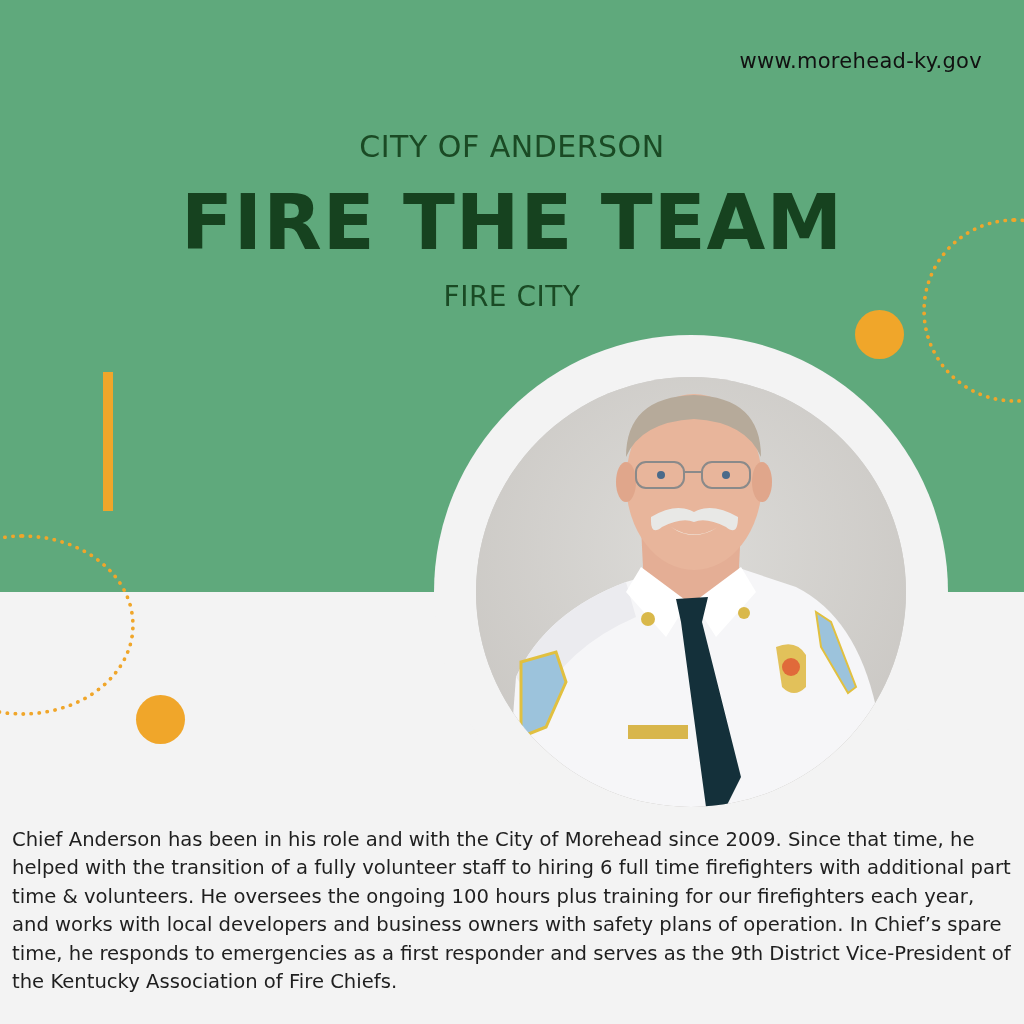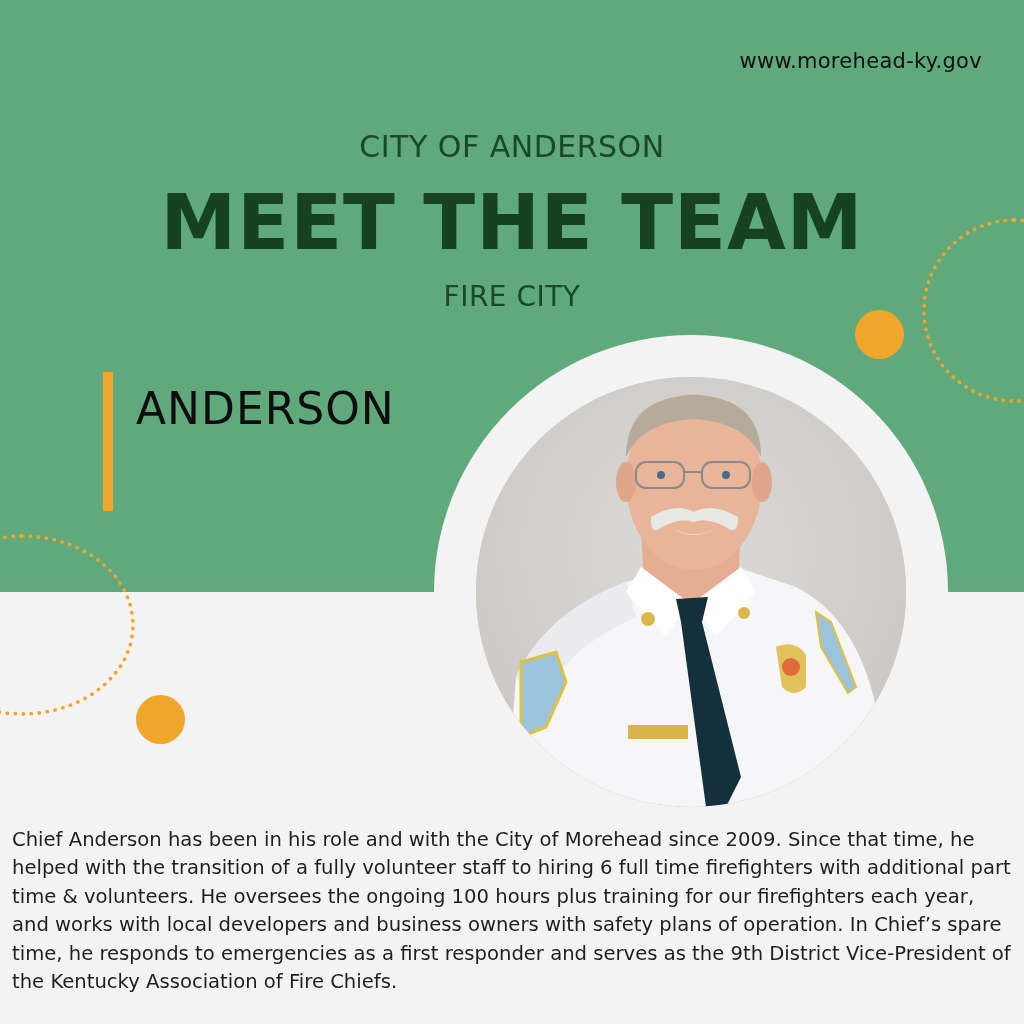--- a/index.html
+++ b/index.html
@@ -17,31 +17,30 @@
   .dotted-ring { position:absolute; border-radius:50%; border:4px dotted #f0a62a; box-sizing:border-box; }
   .bio { position:absolute; left:12px; top:826px; width:1005px; font-size:19.6px; line-height:28.4px; color:#1f1f1f; }
 </style>
 </head>
 <body>
 
 <div class="green"></div>
 
 <div class="url">www.morehead-ky.gov</div>
 <div class="kicker">CITY OF ANDERSON</div>
-<div class="headline">MEET THE TEAM</div>
+<div class="headline">FIRE THE TEAM</div>
 <div class="role">FIRE CITY</div>
 
 <div class="dotted-ring" style="left:922px; top:218px; width:185px; height:185px;"></div>
 <div class="dot-big" style="left:855px; top:310px; width:49px; height:49px;"></div>
 <div class="dotted-ring" style="left:-90px; top:534px; width:225px; height:182px;"></div>
 <div class="dot-big" style="left:136px; top:695px; width:49px; height:49px;"></div>
 
 <div class="name-bar"></div>
 <div class="name">
-  <div>ANDERSON</div>
 </div>
 
 <div class="ring"></div>
 <div class="photo" aria-label="Portrait of Fire Chief Jeff Anderson in white uniform shirt with dark tie and badge">
   <svg width="430" height="430" viewBox="0 0 430 430">
     <defs>
       <radialGradient id="bg" cx="50%" cy="40%" r="70%">
         <stop offset="0" stop-color="#dcdbd8"></stop>
         <stop offset="1" stop-color="#c8c5c1"></stop>
       </radialGradient>

